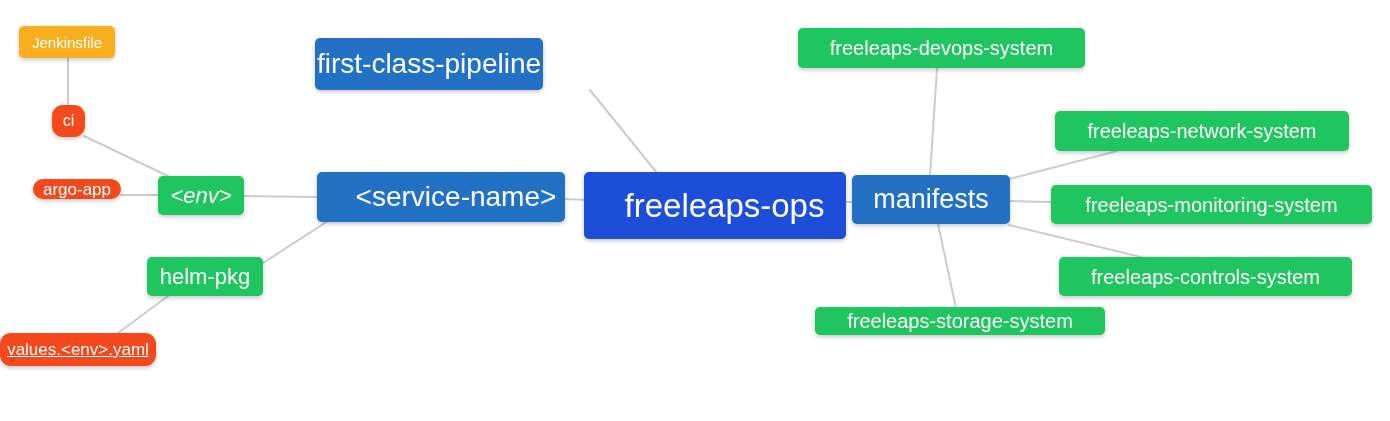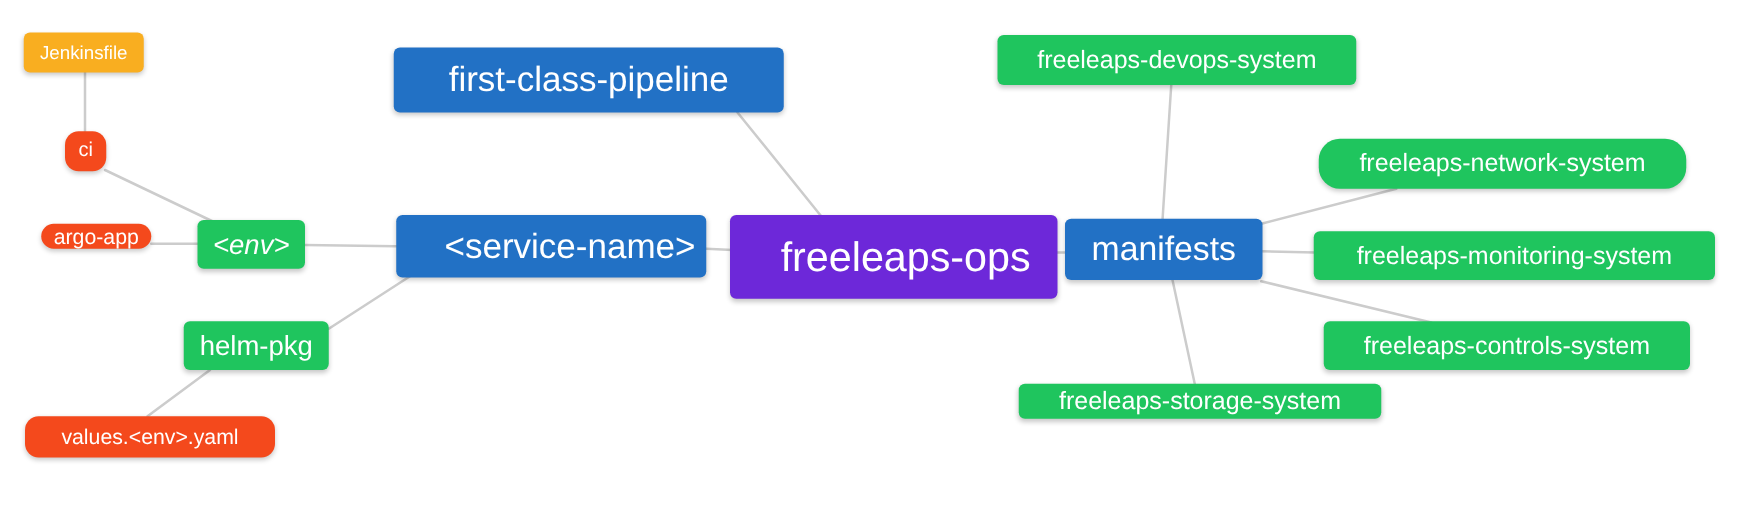--- a/index.html
+++ b/index.html
@@ -39,21 +39,21 @@
     box-shadow: 0 2px 4px rgba(0,0,0,0.22);
     white-space: nowrap;
     cursor: pointer;
     line-height: 1;
     padding: 0 6px;
   }
   .node.blue   { background: #2271C5; }
   .node.green  { background: #1FC55E; }
   .node.red    { background: #F4491C; border-radius: 11px; }
   .node.orange { background: #F9AE20; }
-  .node.dark   { background: #6d28d9; padding-left: 25px; }
+  .node.dark   { background: #1d4ed8; padding-left: 25px; }
 </style>
 </head>
 <body>
 
 <div class="canvas">
 
   <svg class="edges" viewBox="0 0 1390 421" xmlns="http://www.w3.org/2000/svg">
     <line x1="68" y1="58" x2="68" y2="105"></line>
     <line x1="84" y1="136" x2="172" y2="178"></line>
     <line x1="121" y1="195" x2="158" y2="195"></line>
@@ -73,33 +73,33 @@
   <div class="node orange" style="left:19px;  top:26px;  width:96px;  height:32px; font-size:15px;">Jenkinsfile</div>
 
   <div class="node red" style="left:52px;  top:105px; width:33px;  height:32px; font-size:16px;">ci</div>
 
   <div class="node red" style="left:33px;  top:179px; width:88px;  height:20px; font-size:17px;">argo-app</div>
 
   <div class="node green" style="left:158px; top:176px; width:86px;  height:39px; font-size:22px;font-style:italic;">&lt;env&gt;</div>
 
   <div class="node green" style="left:147px; top:257px; width:116px; height:39px; font-size:22px;">helm-pkg</div>
 
-  <div class="node red" style="left:20px;   top:333px; width:200px; height:33px; font-size:17px;">values.&lt;env&gt;.yaml</div>
+  <div class="node red" style="left:0;   top:333px; width:156px; height:33px; font-size:17px;text-decoration:underline;">values.&lt;env&gt;.yaml</div>
 
-  <div class="node blue" style="left:315px; top:38px;  width:312px; height:52px; font-size:28px;">first-class-pipeline</div>
+  <div class="node blue" style="left:315px; top:38px;  width:228px; height:52px; font-size:28px;">first-class-pipeline</div>
 
   <div class="node blue" style="left:317px; top:172px; width:248px; height:50px; font-size:28px;padding-left:36px;">&lt;service-name&gt;</div>
 
   <div class="node dark" style="left:584px; top:172px; width:262px; height:67px; font-size:33px;">freeleaps-ops</div>
 
   <div class="node blue" style="left:852px; top:175px; width:158px; height:49px; font-size:27px;">manifests</div>
 
   <div class="node green" style="left:798px;  top:28px;  width:287px; height:40px; font-size:20px;">freeleaps-devops-system</div>
 
-  <div class="node green" style="left:1055px; top:111px; width:294px; height:40px; font-size:20px;border-radius:17px;">freeleaps-network-system</div>
+  <div class="node green" style="left:1055px; top:111px; width:294px; height:40px; font-size:20px;">freeleaps-network-system</div>
 
   <div class="node green" style="left:1051px; top:185px; width:321px; height:39px; font-size:20px;text-align:center;">freeleaps-monitoring-system</div>
 
   <div class="node green" style="left:1059px; top:257px; width:293px; height:39px; font-size:20px;text-align:right;">freeleaps-controls-system</div>
 
   <div class="node green" style="left:815px;  top:307px; width:290px; height:28px; font-size:20px;">freeleaps-storage-system</div>
 
 </div>
 
 </body></html>

